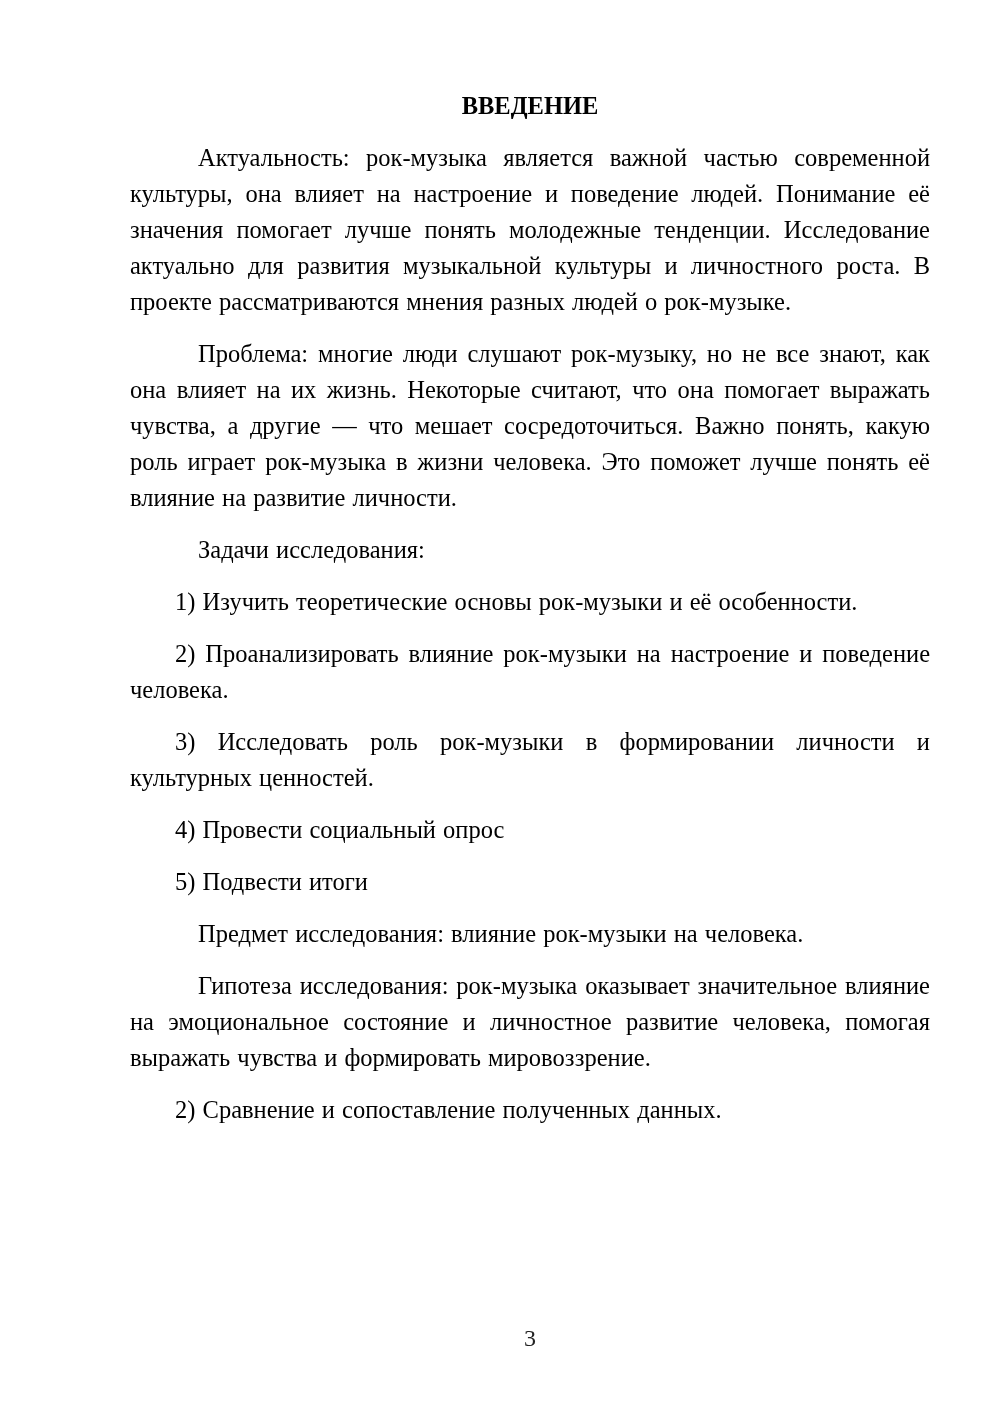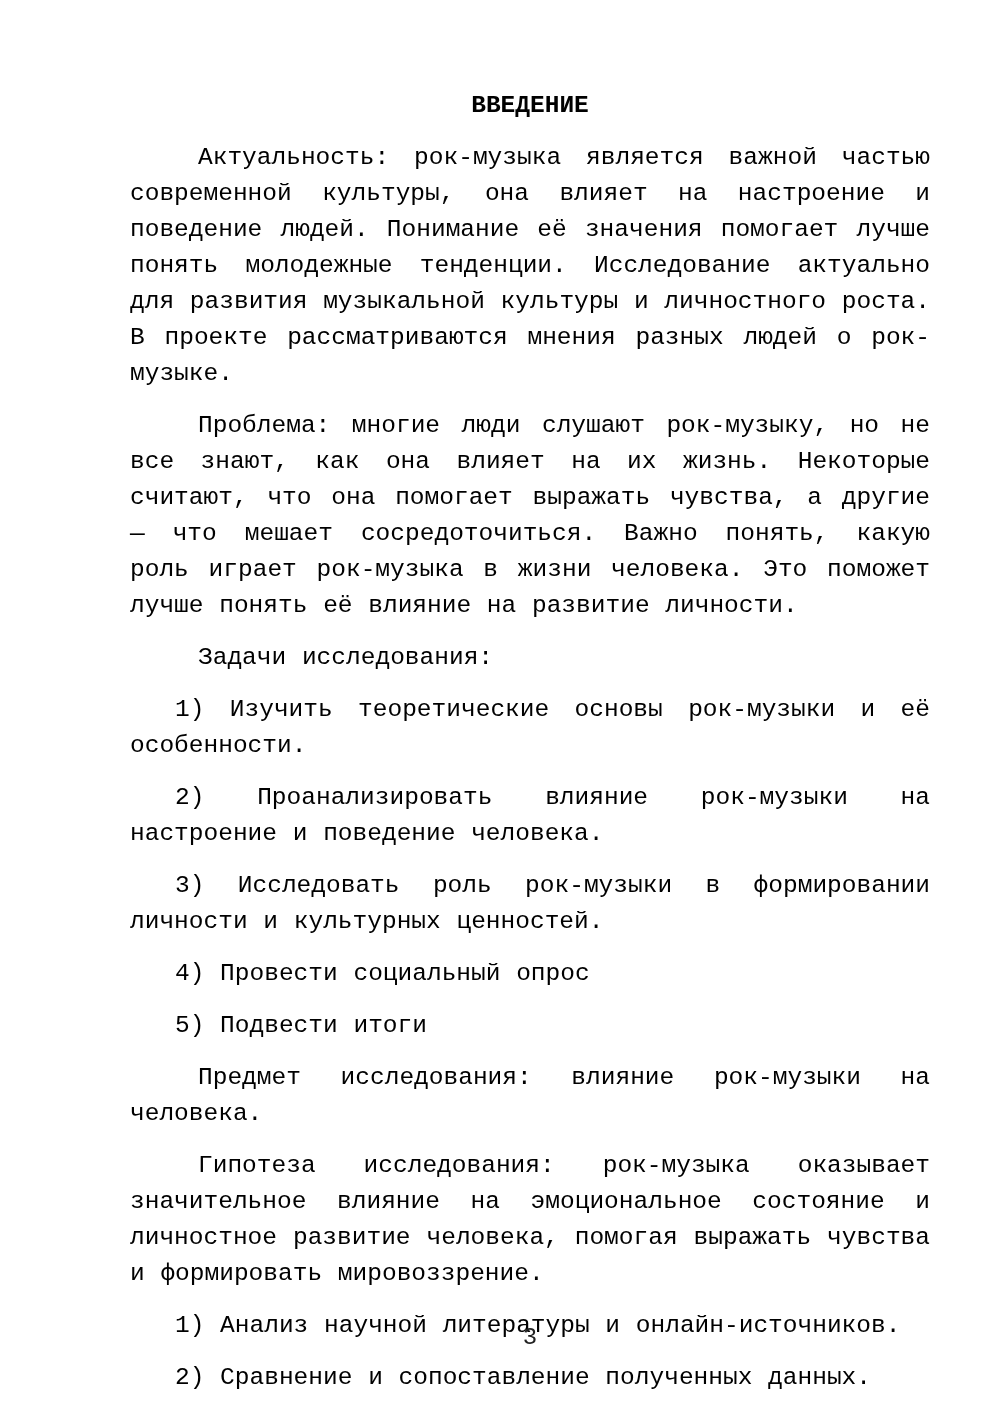--- a/index.html
+++ b/index.html
@@ -6,21 +6,21 @@
     margin: 0;
     padding: 0;
     background: #ffffff;
   }
   .page {
     position: relative;
     width: 1000px;
     height: 1414px;
     background: #ffffff;
     color: #000000;
-    font-family: Liberation Mono, monospace;
+    font-family: Liberation Serif, serif;
     overflow: hidden;
   }
   .content {
     position: absolute;
     top: 88px;
     left: 130px;
     right: 70px;
   }
   .doc-title {
     font-size: 24.5px;
@@ -61,18 +61,17 @@
         <p class="para indent">Актуальность: рок-музыка является важной частью современной культуры, она влияет на настроение и поведение людей. Понимание её значения помогает лучше понять молодежные тенденции. Исследование актуально для развития музыкальной культуры и личностного роста. В проекте рассматриваются мнения разных людей о рок-музыке.</p>
         <p class="para indent">Проблема: многие люди слушают рок-музыку, но не все знают, как она влияет на их жизнь. Некоторые считают, что она помогает выражать чувства, а другие — что мешает сосредоточиться. Важно понять, какую роль играет рок-музыка в жизни человека. Это поможет лучше понять её влияние на развитие личности.</p>
         <p class="para indent">Задачи исследования:</p>
         <p class="para item">1) Изучить теоретические основы рок-музыки и её особенности.</p>
         <p class="para item">2) Проанализировать влияние рок-музыки на настроение и поведение человека.</p>
         <p class="para item">3) Исследовать роль рок-музыки в формировании личности и культурных ценностей.</p>
         <p class="para item">4) Провести социальный опрос</p>
         <p class="para item">5) Подвести итоги</p>
         <p class="para indent">Предмет исследования: влияние рок-музыки на человека.</p>
         <p class="para indent">Гипотеза исследования: рок-музыка оказывает значительное влияние на эмоциональное состояние и личностное развитие человека, помогая выражать чувства и формировать мировоззрение.</p>
-        <p class="para item">1) Анализ научной литературы и онлайн-источников.</p>
         <p class="para item">2) Сравнение и сопоставление полученных данных.</p>
       </div>
   </div>
   <div class="page-number">3</div>
 </div>
 
 </body></html>

